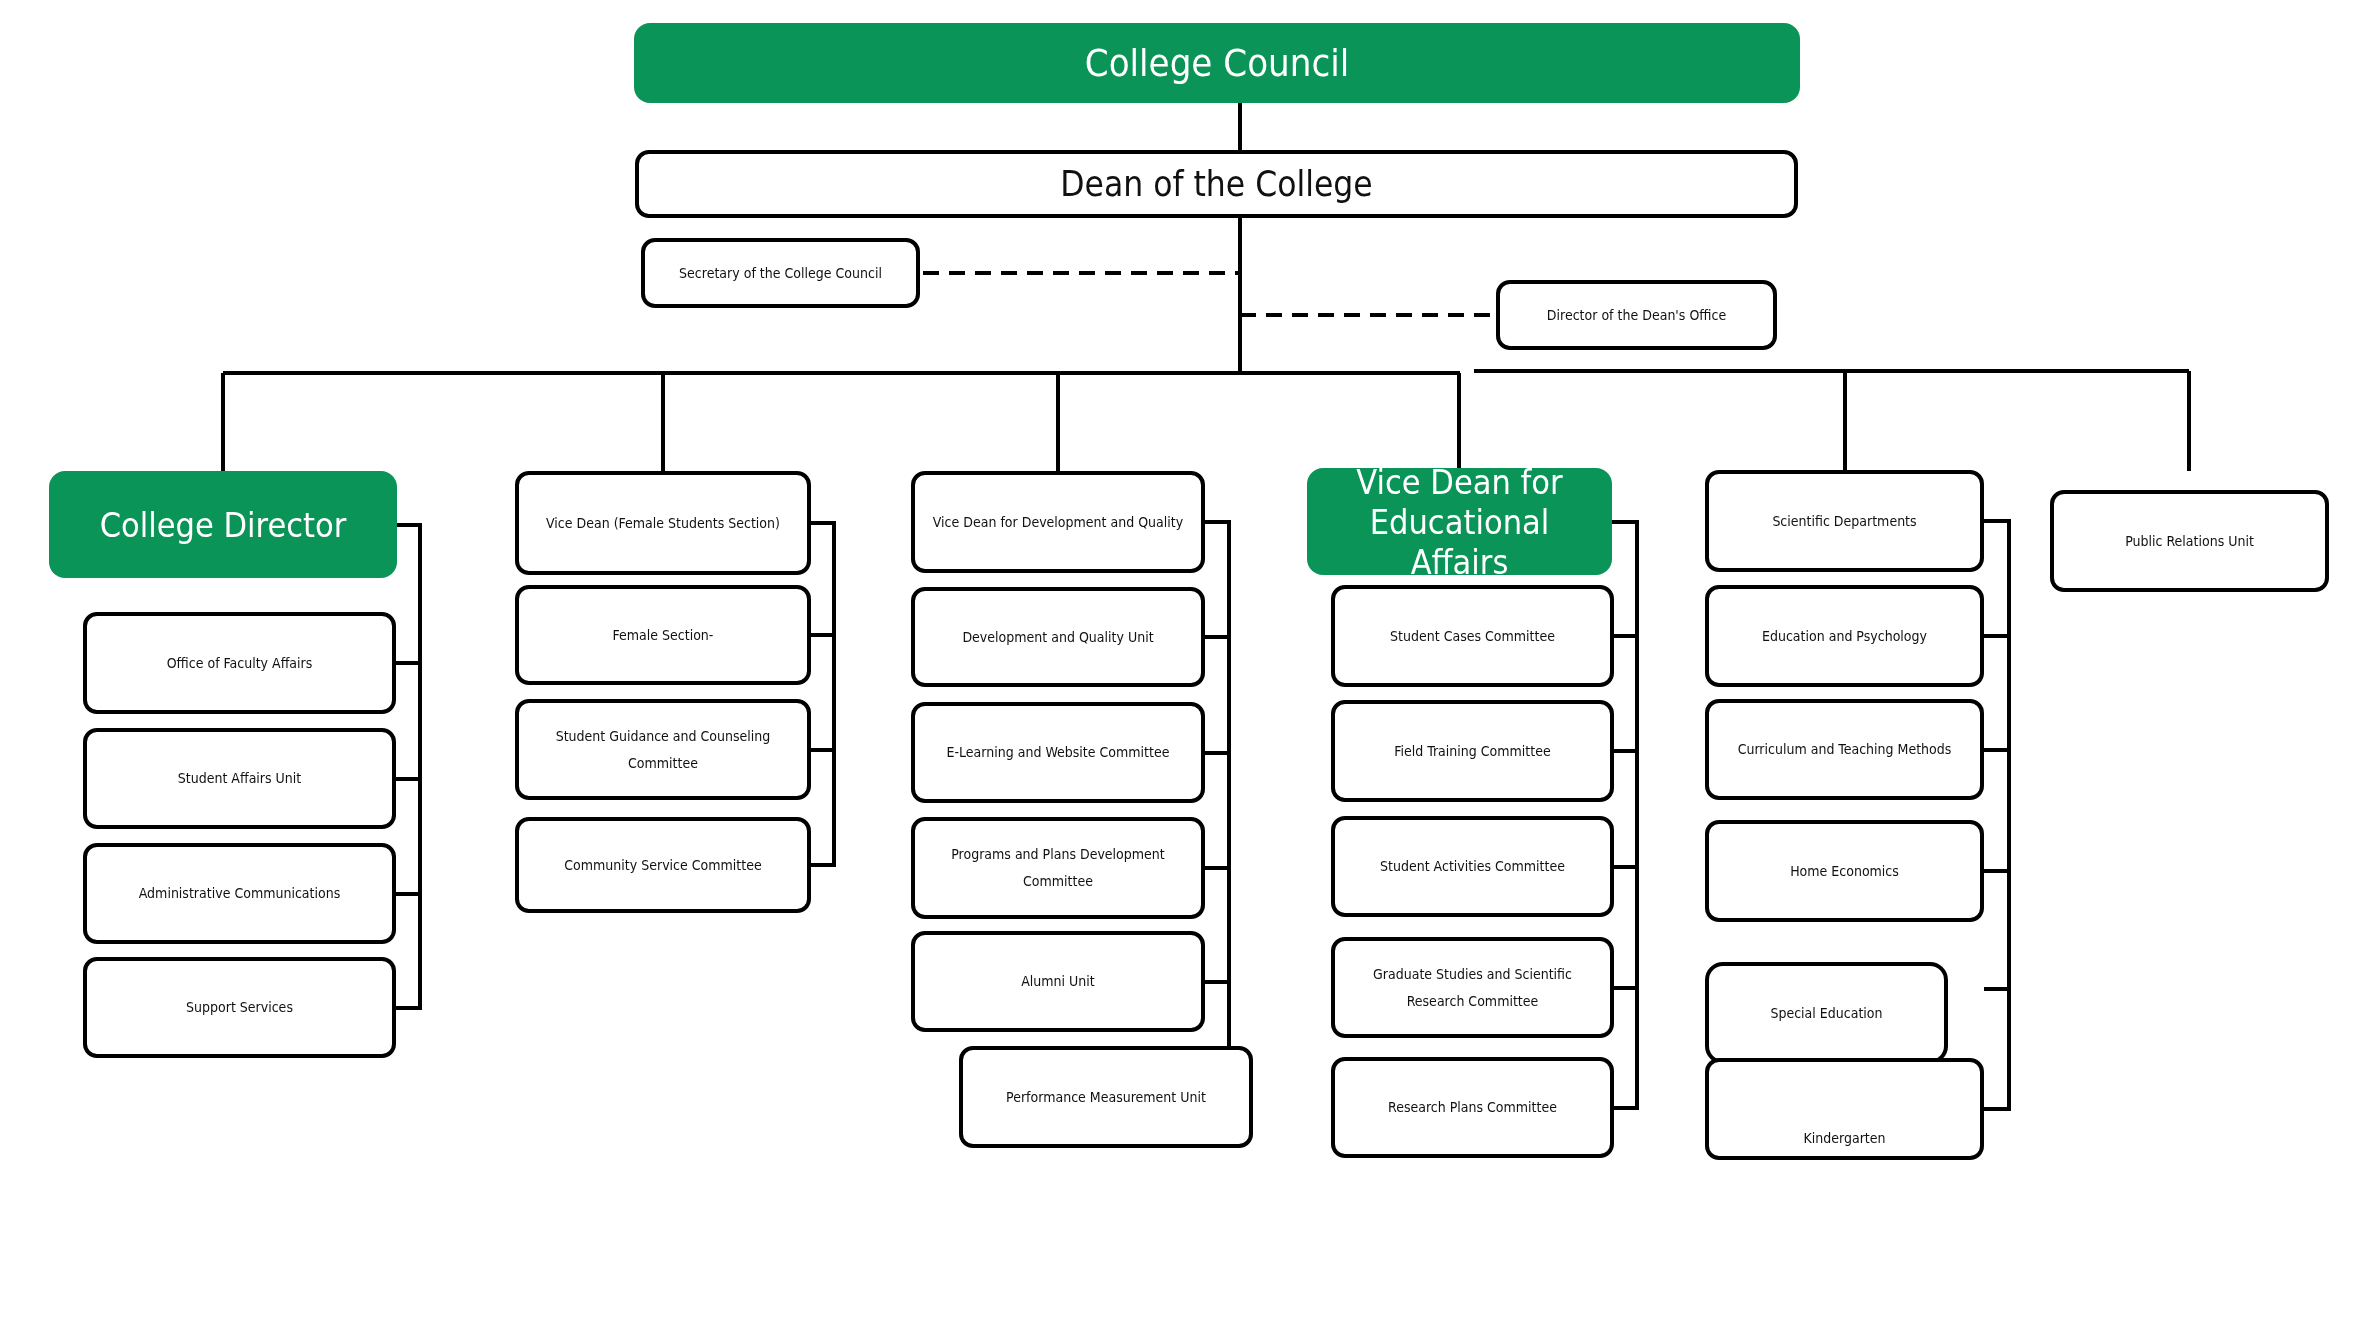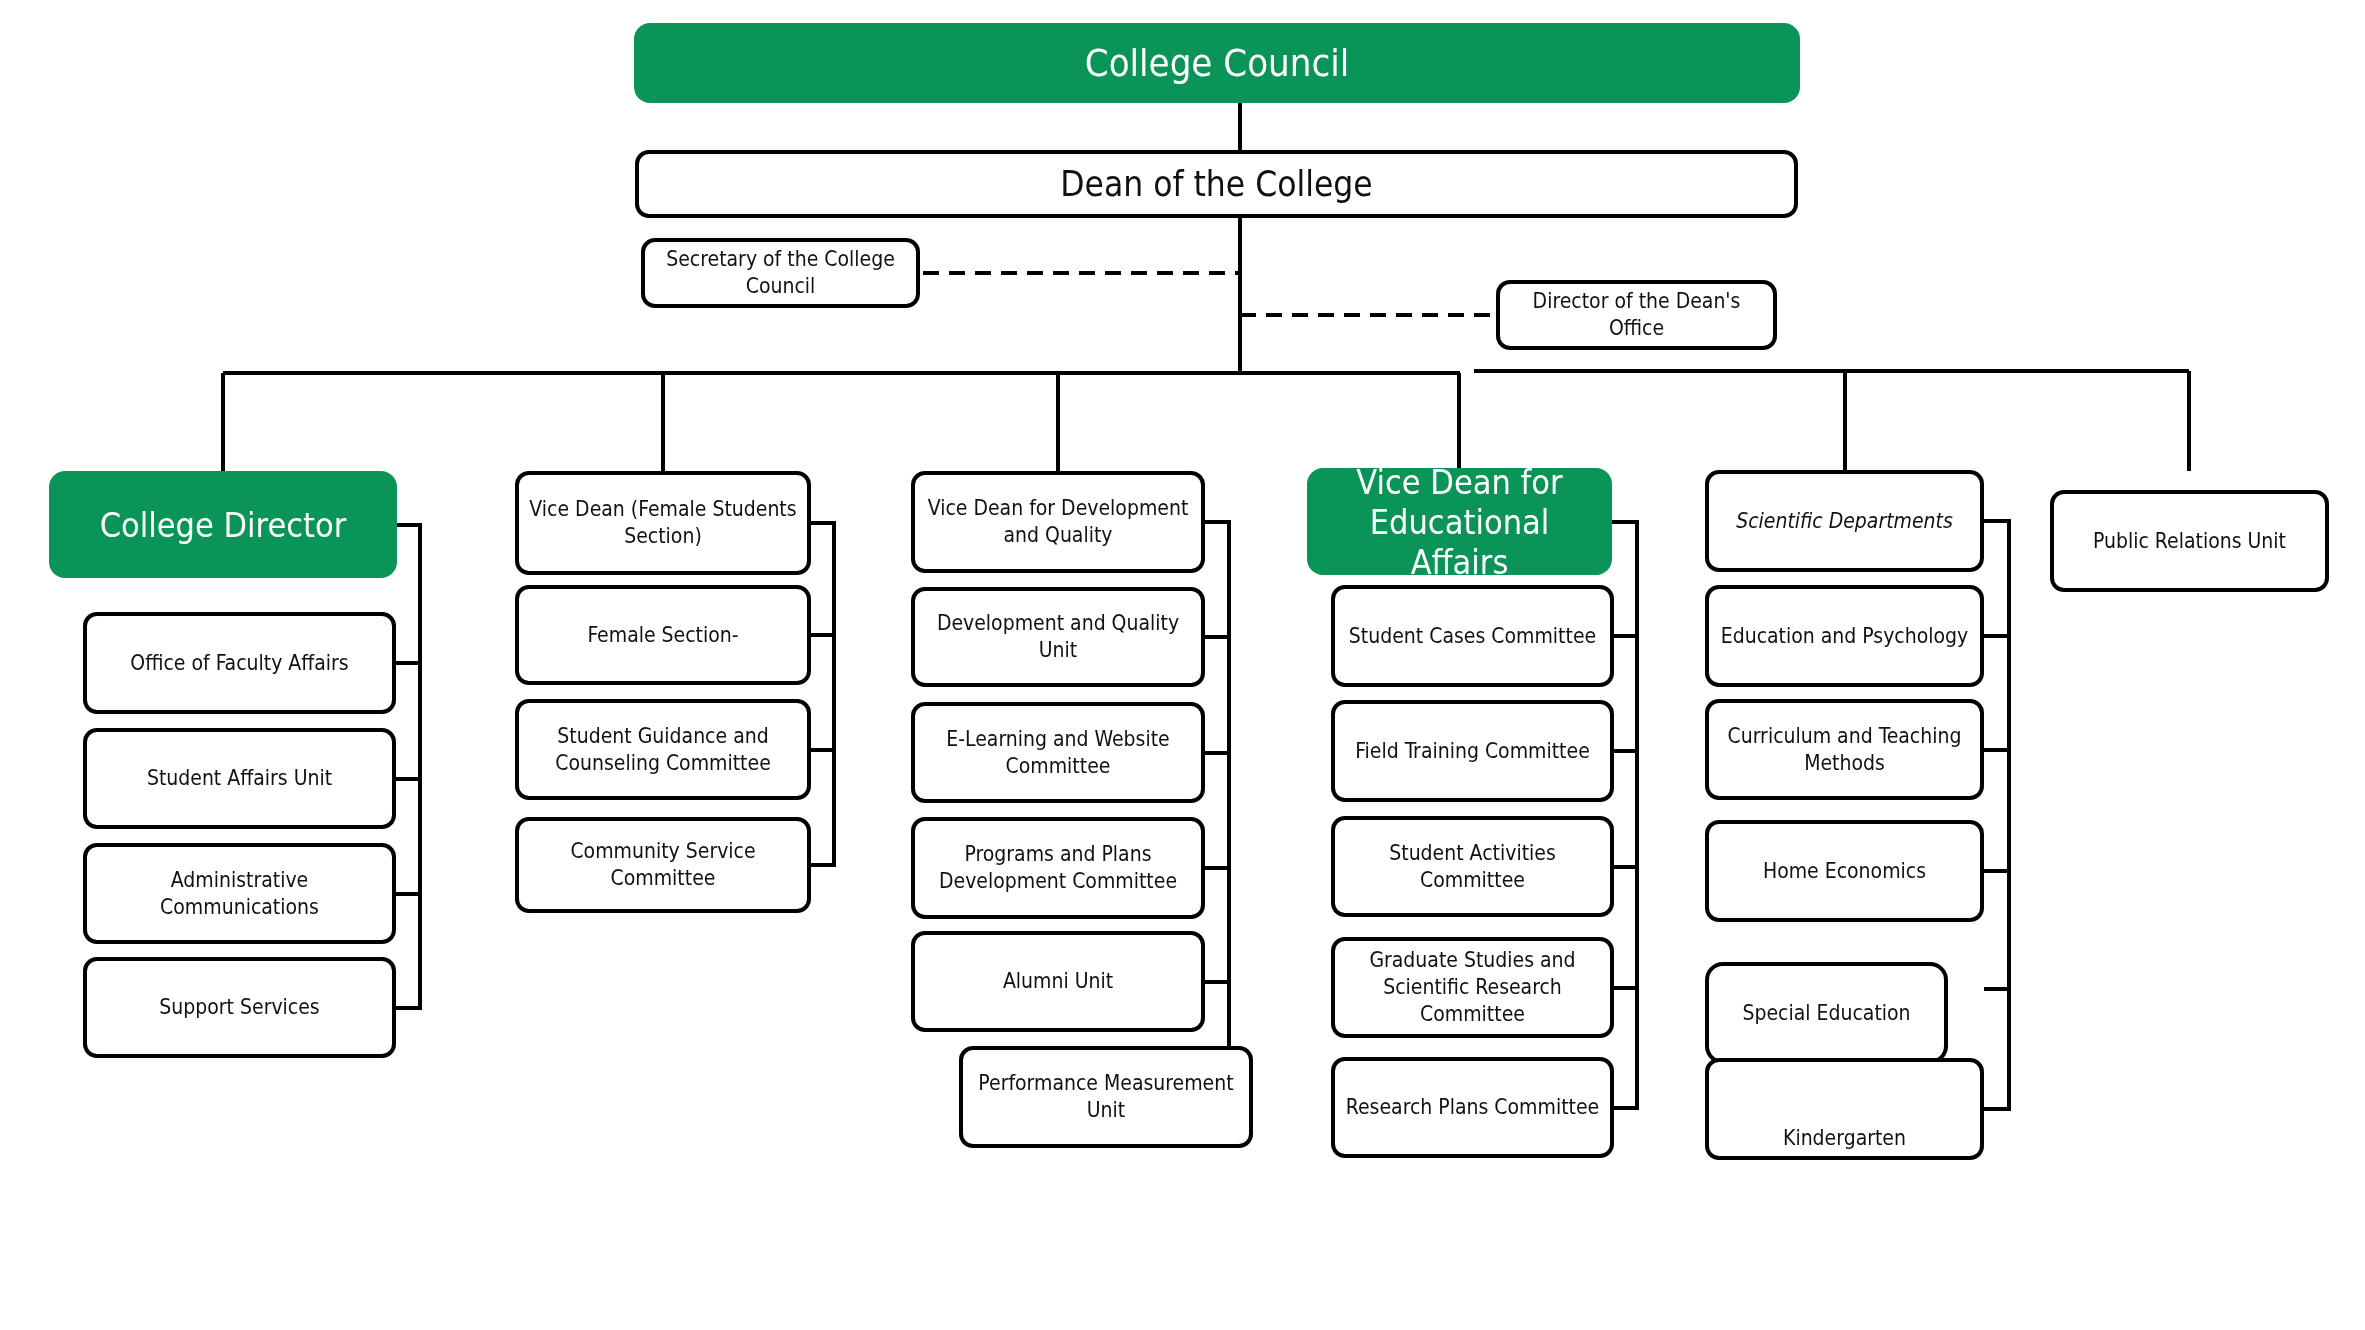--- a/index.html
+++ b/index.html
@@ -1,21 +1,21 @@
 <!DOCTYPE html>
 <html><head>
 <meta charset="utf-8">
 <style>
   html, body { margin:0; padding:0; background:#ffffff; }
   body { width:2365px; height:1330px; position:relative; overflow:hidden;
          font-family:"DejaVu Sans Condensed","DejaVu Sans", sans-serif; }
   #connectors { position:absolute; left:0; top:0; width:2365px; height:1330px; }
   .node { position:absolute; box-sizing:border-box; display:flex; align-items:center;
           justify-content:center; text-align:center; border:4px solid #000; border-radius:14px;
-          background:#fff; color:#111; font-size:21px; line-height:27px; padding:4px 10px; }
+          background:#fff; color:#111; font-size:14px; line-height:27px; padding:4px 10px; }
   .node.green { background:#0b9457; border:none; color:#fff; border-radius:16px; }
   .node.title { font-size:38px; line-height:44px; }
   .node.dean { font-size:35px; }
   .node.head-green { font-size:34px; line-height:40px; }
   .node span { display:block; }
 </style>
 </head>
 <body>
 
 <svg id="connectors" xmlns="http://www.w3.org/2000/svg">
@@ -138,21 +138,21 @@
     </div>
     <div class="node " style="left: 1331px; top: 816px; width: 283px; height: 101px;">
       <span>Student Activities Committee</span>
     </div>
     <div class="node " style="left: 1331px; top: 937px; width: 283px; height: 101px;">
       <span>Graduate Studies and Scientific Research Committee</span>
     </div>
     <div class="node " style="left: 1331px; top: 1057px; width: 283px; height: 101px;">
       <span>Research Plans Committee</span>
     </div>
-    <div class="node " style="left: 1705px; top: 470px; width: 279px; height: 102px; font-style: italic;">
+    <div class="node " style="left: 1705px; top: 470px; width: 279px; height: 102px;">
       <span>Scientific Departments</span>
     </div>
     <div class="node " style="left: 1705px; top: 585px; width: 279px; height: 102px;">
       <span>Education and Psychology</span>
     </div>
     <div class="node " style="left: 1705px; top: 699px; width: 279px; height: 101px;">
       <span>Curriculum and Teaching Methods</span>
     </div>
     <div class="node " style="left: 1705px; top: 820px; width: 279px; height: 102px;">
       <span>Home Economics</span>

